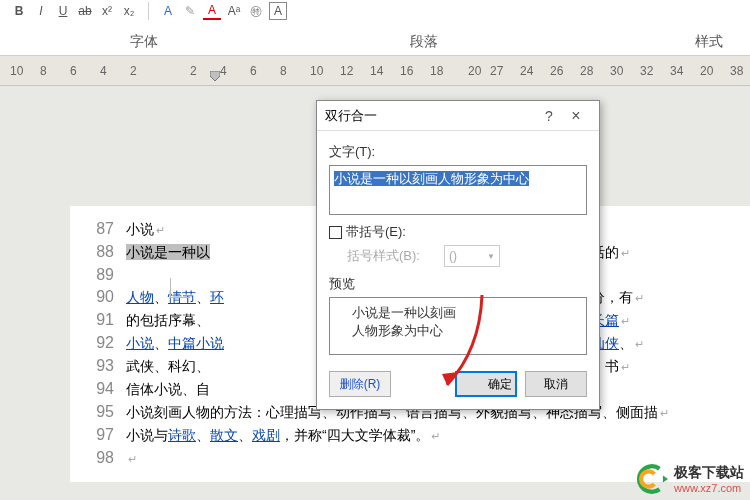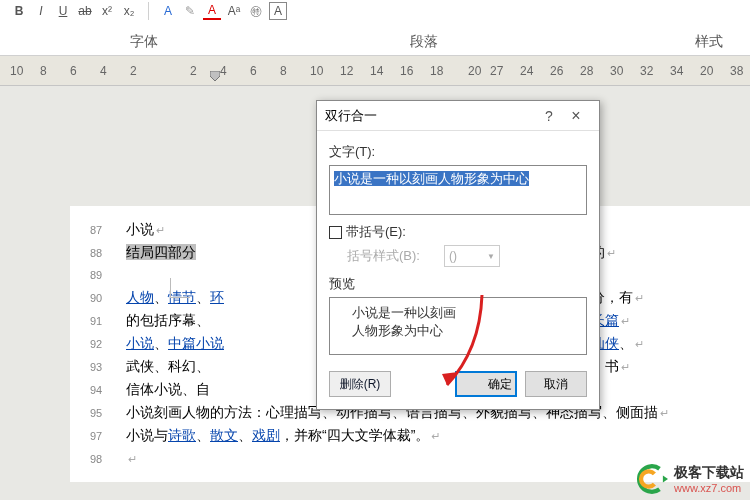--- a/index.html
+++ b/index.html
@@ -17,21 +17,21 @@
 .ruler { background: #e8e6de; height: 30px; border-bottom: 1px solid #c5c5c5; position: relative; font-size: 12px; color: #666; }
 .ruler-mark { position: absolute; top: 8px; }
 .margin-marker { position: absolute; left: 210px; top: 15px; width: 10px; height: 12px; }
 .margin-marker svg { width: 10px; height: 12px; }
 
 .doc-area { background: #e8e8e4; height: 414px; position: relative; overflow: hidden; }
 .page { position: absolute; left: 70px; top: 120px; width: 680px; background: #fff; padding: 12px 20px; }
 .margin-corner-tl { position: absolute; left: 170px; top: 192px; width: 20px; height: 20px; border-left: 1px solid #bbb; border-bottom: 1px solid #bbb; z-index: 5; }
 
 .line { display: flex; align-items: baseline; line-height: 22px; font-size: 14px; }
-.line-num { width: 24px; text-align: left; color: #888; font-size: 11px; margin-right: 12px; }
+.line-num { width: 24px; text-align: right; color: #888; font-size: 16px; margin-right: 12px; }
 .line-text { color: #000; white-space: nowrap; }
 .link { color: #0645ad; text-decoration: underline; }
 .hl { background: #bfbfbf; }
 .ret { color: #aaa; font-size: 11px; margin-left: 2px; }
 
 .dialog { position: absolute; left: 316px; top: 100px; width: 284px; background: #fff; border: 1px solid #888; box-shadow: 2px 2px 8px rgba(0,0,0,.3); z-index: 100; }
 .dlg-title { height: 30px; display: flex; align-items: center; padding: 0 8px; font-size: 13px; border-bottom: 1px solid #e0e0e0; }
 .dlg-title .spacer { flex: 1; }
 .dlg-help { width: 24px; text-align: center; color: #555; font-size: 14px; }
 .dlg-close { width: 30px; text-align: center; color: #555; font-size: 16px; }
@@ -42,21 +42,21 @@
 .text-input .sel { background: #3a74c4; color: #fff; display: inline; }
 .chk-row { display: flex; align-items: center; gap: 4px; margin: 8px 0 4px; }
 .chk { width: 13px; height: 13px; border: 1px solid #333; }
 .bracket-row { display: flex; align-items: center; gap: 24px; margin: 2px 0 8px 18px; color: #aaa; }
 .bracket-dd { width: 56px; height: 22px; border: 1px solid #ccc; display: flex; align-items: center; justify-content: space-between; padding: 0 4px; color: #aaa; font-size: 12px; }
 .bracket-dd .caret { font-size: 8px; }
 .preview-box { width: 100%; height: 58px; border: 1px solid #888; padding: 6px 22px; font-size: 13px; line-height: 18px; }
 .dlg-btns { display: flex; justify-content: flex-end; gap: 8px; padding: 8px 12px 12px; border-top: 0; }
 .dlg-btns .left { margin-right: auto; }
 .btn { min-width: 62px; height: 26px; border: 1px solid #adadad; background: #e1e1e1; font-size: 12px; display: flex; align-items: center; justify-content: center; cursor: pointer; }
-.btn.disabled { color: #0f172a; background: #efefef; }
+.btn.disabled { color: #1d4ed8; background: #efefef; }
 .btn.ok { border: 2px solid #0078d7; padding-left: 28px; }
 
 .arrow { position: absolute; left: 432px; top: 290px; z-index: 200; pointer-events: none; }
 .arrow svg { width: 60px; height: 110px; }
 
 .watermark { position: absolute; right: 6px; bottom: 4px; display: flex; align-items: center; gap: 6px; z-index: 50; }
 .watermark .logo-c { width: 34px; height: 34px; }
 .watermark .txt { font-size: 14px; color: #333; }
 .watermark .txt .cn { font-weight: bold; }
 .watermark .txt .url { font-size: 11px; color: #d9534f; }
@@ -128,21 +128,21 @@
 
 <div class="doc-area">
   <div class="margin-corner-tl"></div>
   <div class="page" id="page">
       <div class="line">
         <span class="line-num">87</span>
         <span class="line-text">小说<span class="ret">↵</span></span>
       </div>
       <div class="line">
         <span class="line-num">88</span>
-        <span class="line-text"><span class="hl">结局四部分</span><span style="display:inline-block;width:255px;"></span>境描写来反映社会生活的<span class="ret">↵</span></span>
+        <span class="line-text"><span class="hl">小说是一种以</span><span style="display:inline-block;width:255px;"></span>境描写来反映社会生活的<span class="ret">↵</span></span>
       </div>
       <div class="line">
         <span class="line-num">89</span>
       </div>
       <div class="line">
         <span class="line-num">90</span>
         <span class="line-text"><span class="link">人物</span>、<span class="link">情节</span>、<span class="link">环</span><span style="display:inline-block;width:255px;"></span>、高潮、结局四部分，有<span class="ret">↵</span></span>
       </div>
       <div class="line">
         <span class="line-num">91</span>

